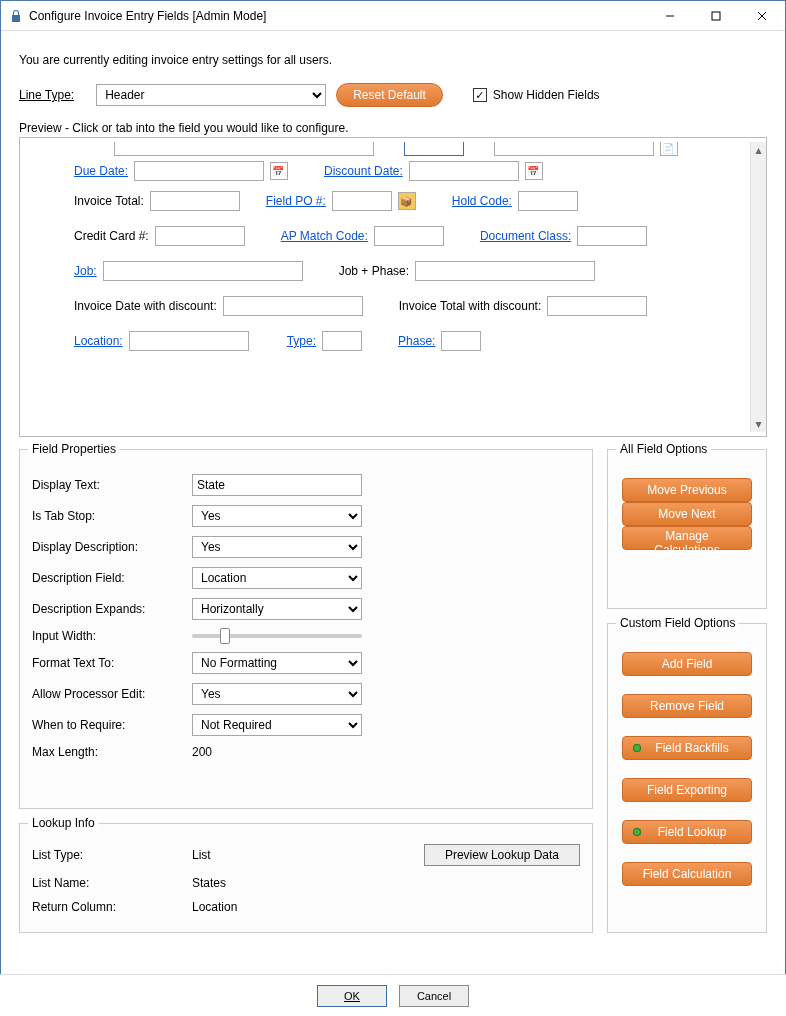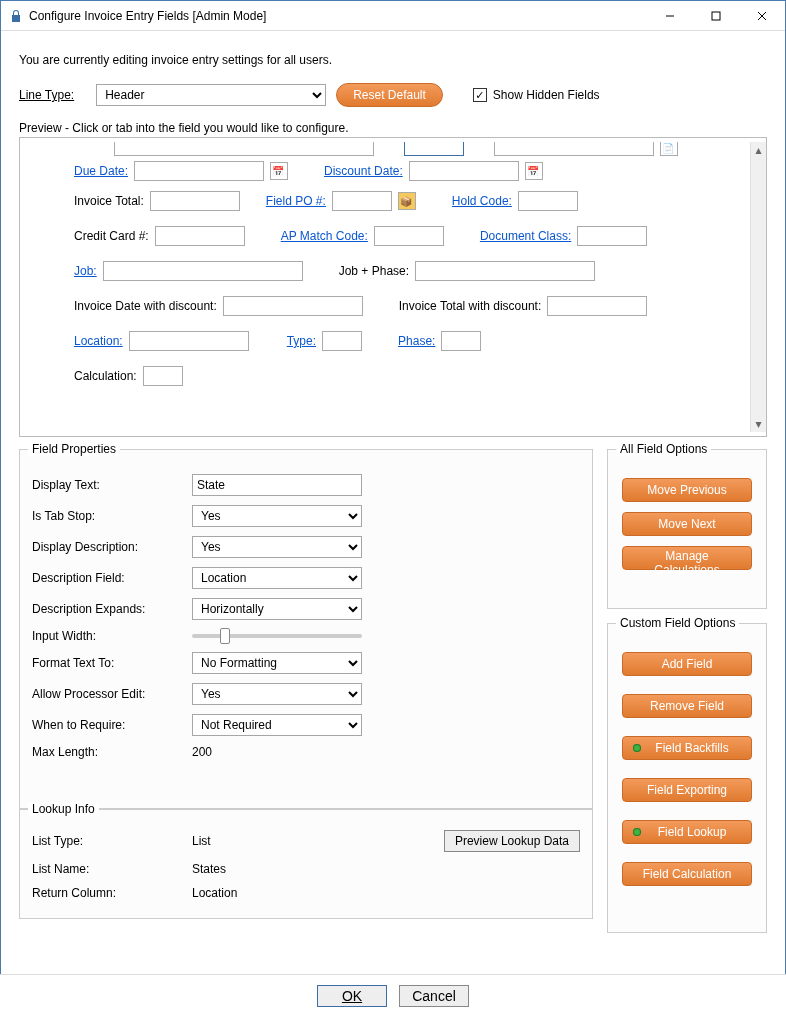--- a/index.html
+++ b/index.html
@@ -93,32 +93,32 @@
     background:#fcfcfc;
   }
   .group-title {
     position:absolute; top:-8px; left:8px; background:#fff; padding:0 4px; font-size:12px;
   }
   .prop-grid { display:grid; grid-template-columns: 160px 180px; row-gap: 9px; align-items:center; }
   .prop-grid label { font-size:12px; }
   .prop-grid input[type=text], .prop-grid select { width: 170px; height:22px; border:1px solid #a6a6a6; font-size:12px; padding:0 4px;}
   .slider-track { width:170px; height:4px; background:#ccc; position:relative; border-radius:2px;}
   .slider-thumb { position:absolute; top:-6px; left:28px; width:10px; height:16px; background:#fff; border:1px solid #888; border-radius:2px;}
-  .btn-stack { display:flex; flex-direction:column; gap:10px; align-items:center; }
+  .btn-stack { display:flex; flex-direction:column; align-items:center; }
   .lookup-grid { display:grid; grid-template-columns: 160px 1fr 160px; row-gap:10px; align-items:center; }
   .gray-btn {
-    border:1px solid #888; background:#eee; padding:3px 10px; font-size:12px; cursor:pointer;
+    border:1px solid #888; background:#eee; padding:3px 20px; font-size:12px; cursor:pointer;
   }
   .footer {
     position:absolute; left:0; right:0; bottom:0; height:42px;
     display:flex; justify-content:center; align-items:center; gap:12px;
     border-top:1px solid #ddd; background:#fff;
   }
   .footer .fbtn {
-    width:70px; height:22px; border:1px solid #888; background:#eee; font-size:14px; cursor:pointer;
+    width:70px; height:22px; border:1px solid #888; background:#eee; font-size:11px; cursor:pointer;
   }
   .footer .fbtn.primary { border:1px solid #3b6ea5; background:#eee; }
   .val-text { font-size:12px; }
 </style>
 </head>
 <body>
 
 <div class="titlebar">
   <span class="lock">
     <svg viewBox="0 0 14 14" width="14" height="14">
@@ -226,24 +226,20 @@
           <span class="txt" style="width:120px"></span>
           <span style="width:10px"></span>
           <span style="width:10px"></span>
           <span class="lnk">Type:</span>
           <span class="txt" style="width:40px"></span>
           <span style="width:24px"></span>
           <span class="lnk">Phase:</span>
           <span class="txt" style="width:40px"></span>
         </div>
 
-        <div class="pv-row tall">
-          <span class="lbl">Calculation:</span>
-          <span class="txt" style="width:40px"></span>
-        </div>
 
       </div>
       <div class="preview-scroll">
         <div class="arrow">▴</div>
         <div style="flex:1"></div>
         <div class="arrow">▾</div>
       </div>
     </div>
   </div>
 
@@ -280,21 +276,21 @@
           <select><option>Yes</option></select>
 
           <label>When to Require:</label>
           <select><option>Not Required</option></select>
 
           <label>Max Length:</label>
           <span class="val-text">200</span>
         </div>
       </div>
 
-      <div class="group" style="height:110px">
+      <div class="group" style="margin-top:14px; height:110px">
         <span class="group-title">Lookup Info</span>
         <div class="lookup-grid" style="margin-top:10px">
           <label>List Type:</label>
           <span class="val-text">List</span>
           <div style="text-align:right"><button class="gray-btn">Preview Lookup Data</button></div>
 
           <label>List Name:</label>
           <span class="val-text">States</span>
           <span></span>
 

